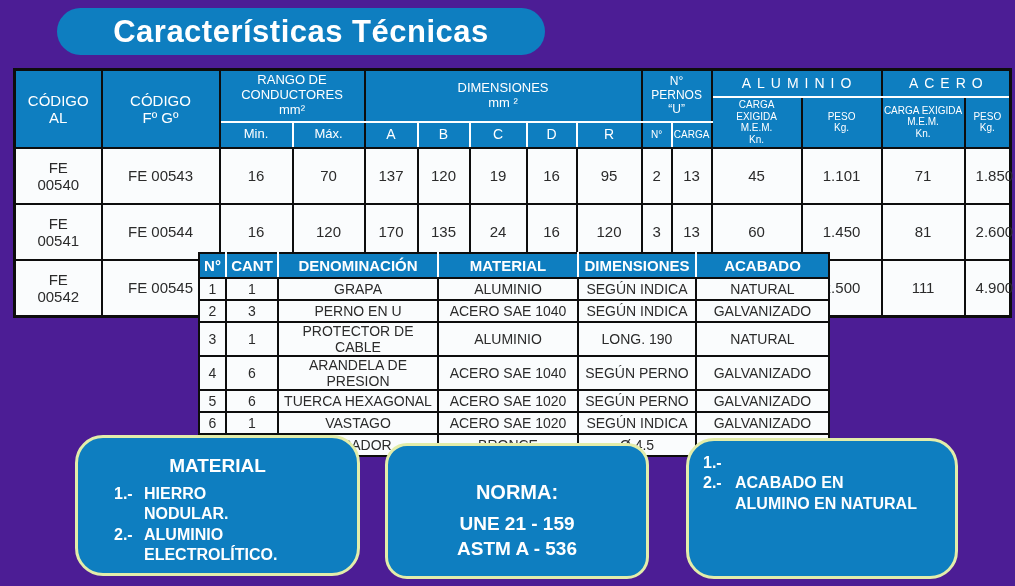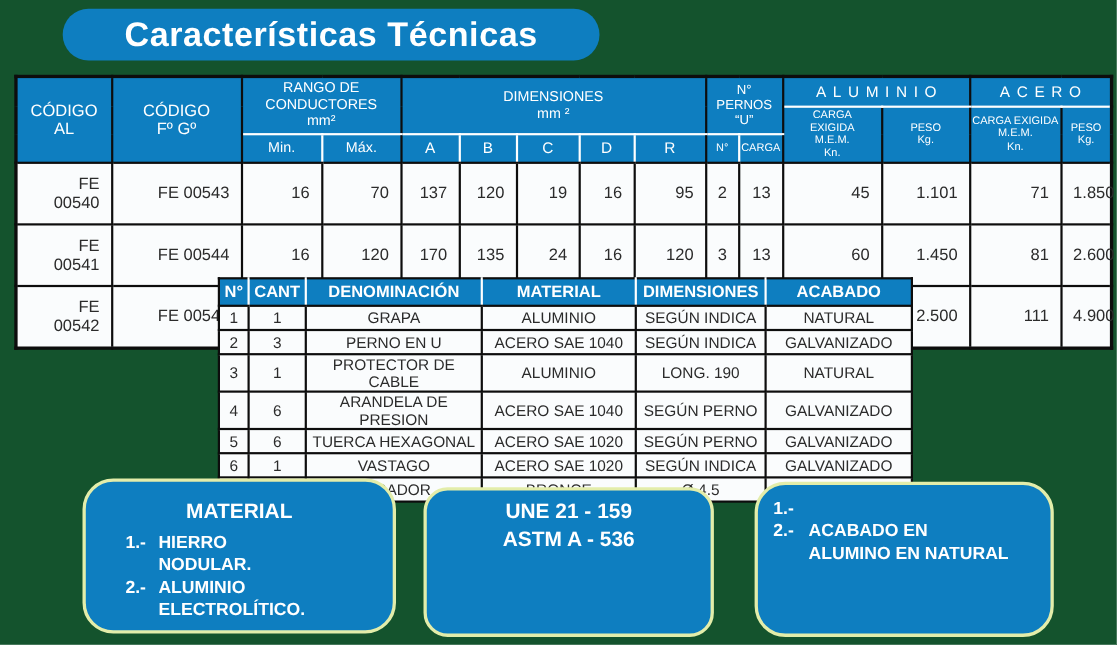--- a/index.html
+++ b/index.html
@@ -1,36 +1,36 @@
 <!DOCTYPE html>
 <html><head>
 <meta charset="utf-8">
 <style>
   html,body{margin:0;padding:0;}
   body{background:#e9edef;font-family:"Liberation Sans", sans-serif;}
-  .page{position:relative;width:1015px;height:586px;background:#14532d;overflow:hidden;}
+  .page{position:relative;width:1015px;height:586px;background:#4c1d95;overflow:hidden;}
 
   
   .title-pill{
     position:absolute;left:57px;top:8px;width:488px;height:47px;
     background:#0e7ec0;border-radius:24px;color:#ffffff;
     font-weight:bold;font-size:31px;line-height:47px;text-align:center;letter-spacing:.5px;
   }
 
   table{border-collapse:collapse;table-layout:fixed;}
   .pre{white-space:pre-line;}
 
   
   .main{position:absolute;left:13px;top:68px;width:996px;border:3px solid #0d0d0d;}
   .main th{
     background:#0e7ec0;color:#ffffff;font-weight:normal;border:2px solid #0d0d0d;
     vertical-align:middle;text-align:center;padding:0;line-height:1.15;
   }
   .main td{
-    background:#fafcfd;border:2px solid #0d0d0d;text-align:right;vertical-align:middle;
+    background:#fafcfd;border:2px solid #0d0d0d;text-align:center;vertical-align:middle;
     font-size:15px;color:#2b2b2b;padding:10px;height:28px;
   }
   .hA{height:27px}.hB{height:25px}.hC{height:26px}
   .h-codigo{font-size:15px;}
   .h-grp{font-size:13px;}
   .h-sub{font-size:13px;}
   .h-dim{font-size:14px;}
   .h-pernos{font-size:12px;}
   .h-tiny{font-size:10px;}
   .h-small{font-size:10px;line-height:1.2;}
@@ -280,20 +280,21 @@
       </div>
       <div class="item">
         <span class="num">2.-</span>
         <span class="pre">ALUMINIO
 ELECTROLÍTICO.</span>
       </div>
     </div>
   </div>
 
   <div class="box box-norma">
+    <div class="norma-title">NORMA:</div>
     <div class="norma-lines pre">UNE 21 - 159
 ASTM A - 536</div>
   </div>
 
   <div class="box box-acabado">
     <div class="aca-items">
       <div class="item">
         <span class="num">1.-</span>
       </div>
       <div class="item">

